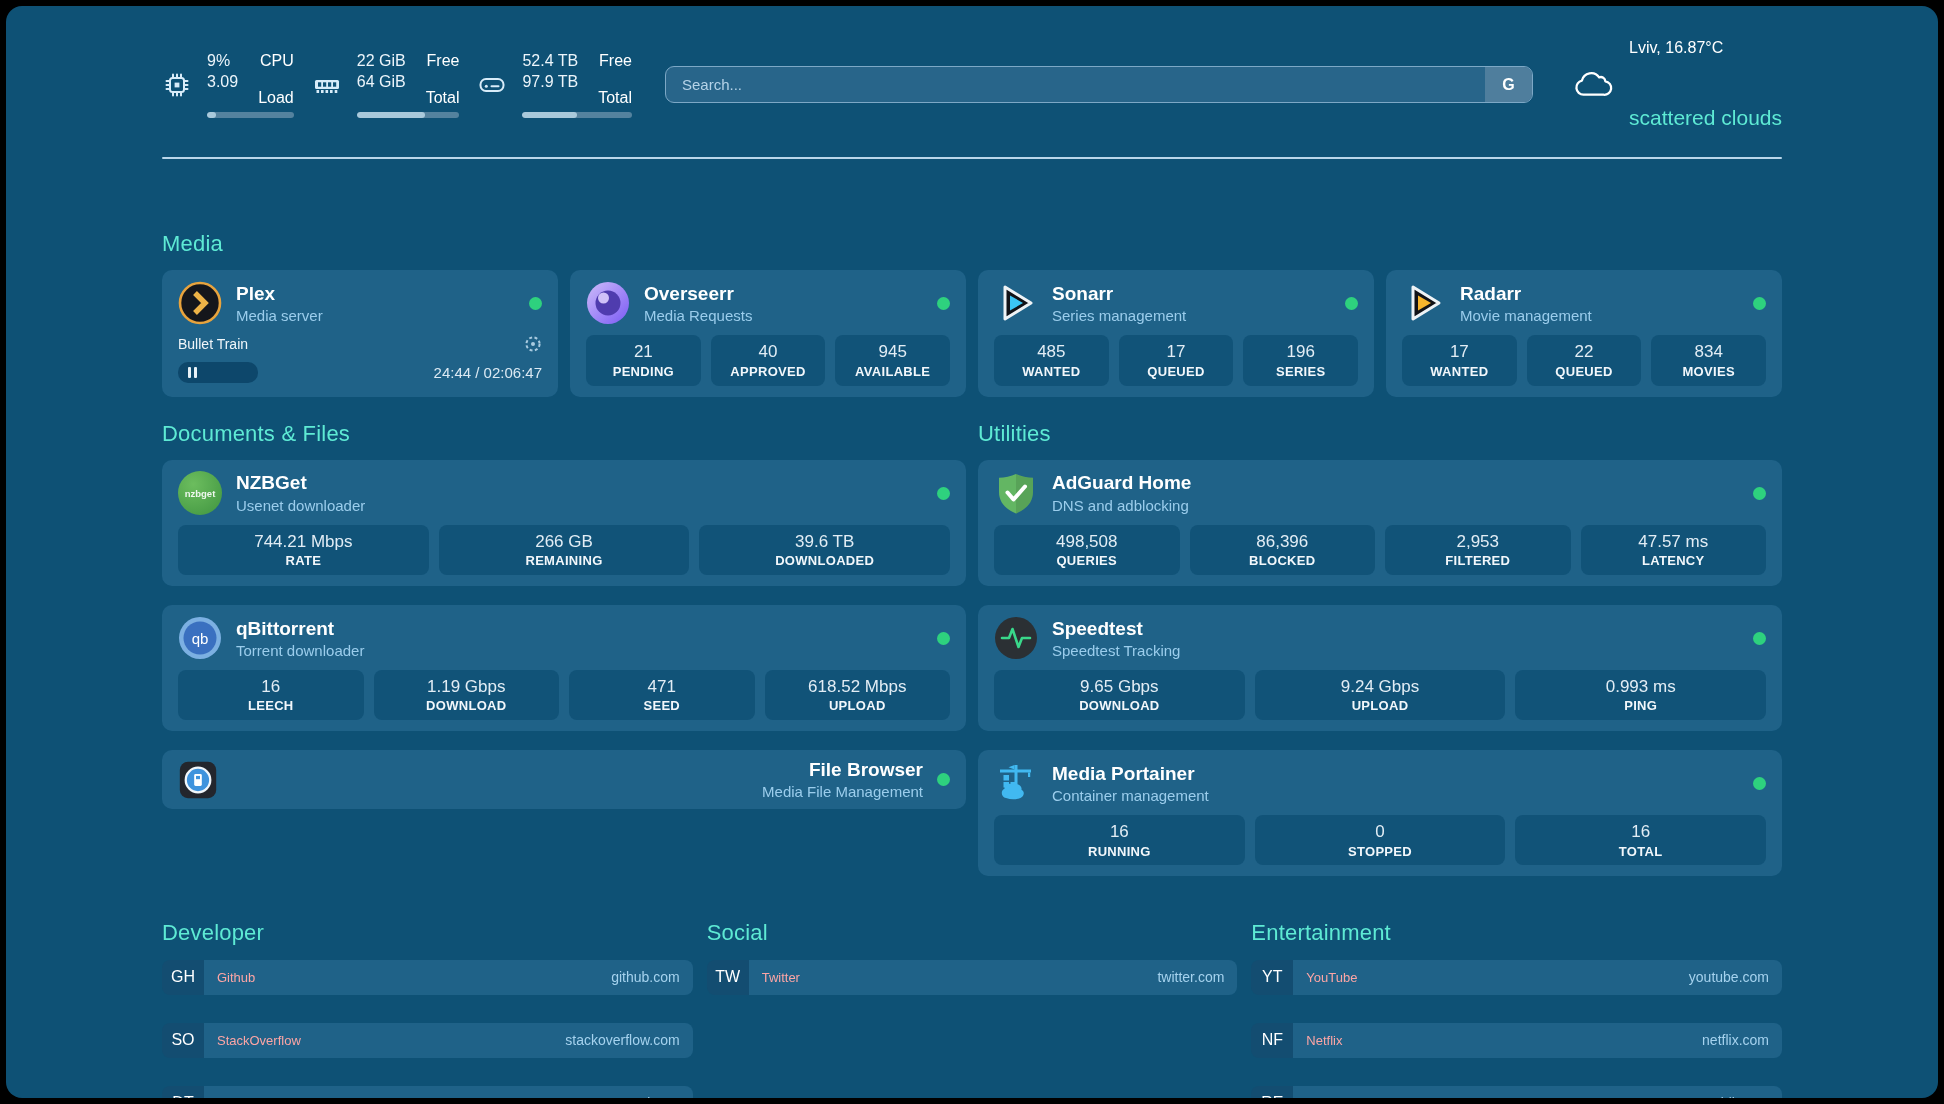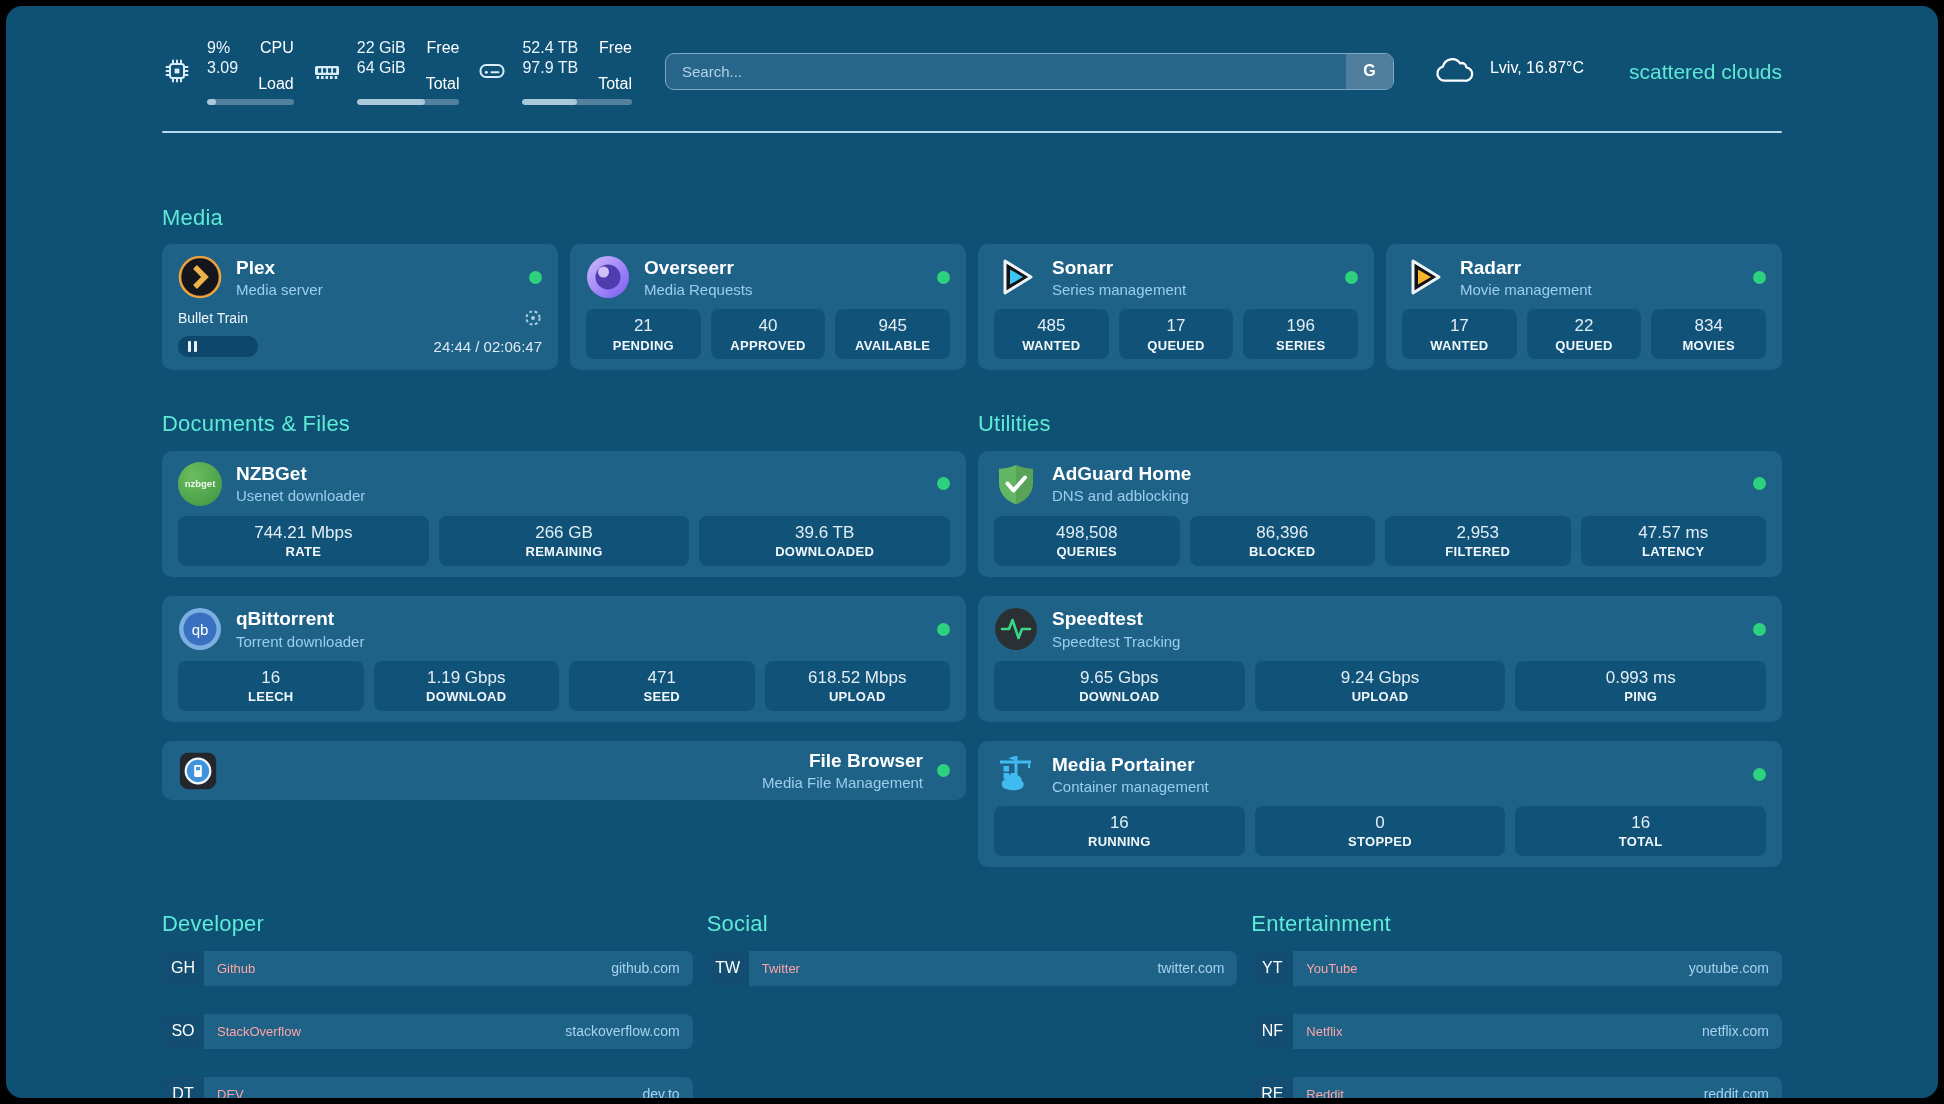--- a/index.html
+++ b/index.html
@@ -30,21 +30,21 @@
     font-family:"Liberation Sans", sans-serif;
   }
   .search-input::placeholder { color:#b5d3e8; }
   .search-btn {
     position:absolute; right:1px; top:1px; bottom:1px; width:47px; background:#4f7e9d;
     border-radius:0 8px 8px 0; display:flex; align-items:center; justify-content:center;
     color:#fff; font-size:16px; font-weight:600; cursor:pointer;
   }
   .weather { display:flex; align-items:center; gap:15px; flex:none; }
   .weather-icon { width:42px; height:34px; }
-  .weather-text { display:flex; flex-direction:row; line-height:1.3;gap:45px; }
+  .weather-text { display:flex; flex-direction:column; line-height:1.3;gap:45px; }
   .weather-loc { color:#fff; font-size:16px; }
   .weather-cond { color:#5eead4; font-size:21px; }
 
   .divider { height:2px; background:#b9d6ea; border-radius:1px; margin-top:26px; }
 
   
   .section-heading { color:#5eead4; font-size:22px; font-weight:400; letter-spacing:.2px; line-height:1.2; margin:0 0 13px 0; }
   .media-section { margin-top:72px; }
   .media-grid { display:grid; grid-template-columns:repeat(4,1fr); gap:12px; }
 
@@ -65,21 +65,21 @@
   .stat-label { color:#f2f7fb; font-size:13px; font-weight:700; letter-spacing:.3px; line-height:1.3; margin-top:1px; white-space:nowrap; }
 
   
   .np { margin-top:10px; }
   .np-row1 { display:flex; align-items:center; justify-content:space-between; color:#f0f6fa; font-size:14px; line-height:1.25; }
   .np-row2 { display:flex; align-items:center; justify-content:space-between; margin-top:8px; height:22px; }
   .pause-pill { width:80px; height:21px; background:#0d476b; border-radius:10px; display:flex; align-items:center; gap:3px; padding-left:10px; }
   .pause-bar { width:3px; height:11px; background:#e8f2f8; border-radius:1px; }
   .np-time { color:#dbe9f3; font-size:15px; }
 
-  .two-col { display:grid; grid-template-columns:1fr 1fr; gap:0 12px; margin-top:41px; }
+  .two-col { display:grid; grid-template-columns:1fr 1fr; gap:0 12px; margin-top:24px; }
   .col .card { margin-bottom:19px; }
   .col .card:last-child { margin-bottom:0; }
 
   
   .bookmarks { display:grid; grid-template-columns:repeat(3,1fr); gap:0 14px; margin-top:44px; }
   .bm-row { display:flex; height:35px; margin-bottom:28px; border-radius:8px; overflow:hidden; cursor:pointer; }
   .bm-abbr { width:42px; background:#134d71; color:#fff; font-size:16px; font-weight:500; display:flex; align-items:center; justify-content:center; flex:none; }
   .bm-body { flex:1; background:#1f6288; display:flex; align-items:center; justify-content:space-between; padding:0 13px; min-width:0; }
   .bm-name { color:#fca5a5; font-size:13px; white-space:nowrap; }
   .bm-url { color:#a5d2ee; font-size:14px; white-space:nowrap; }

